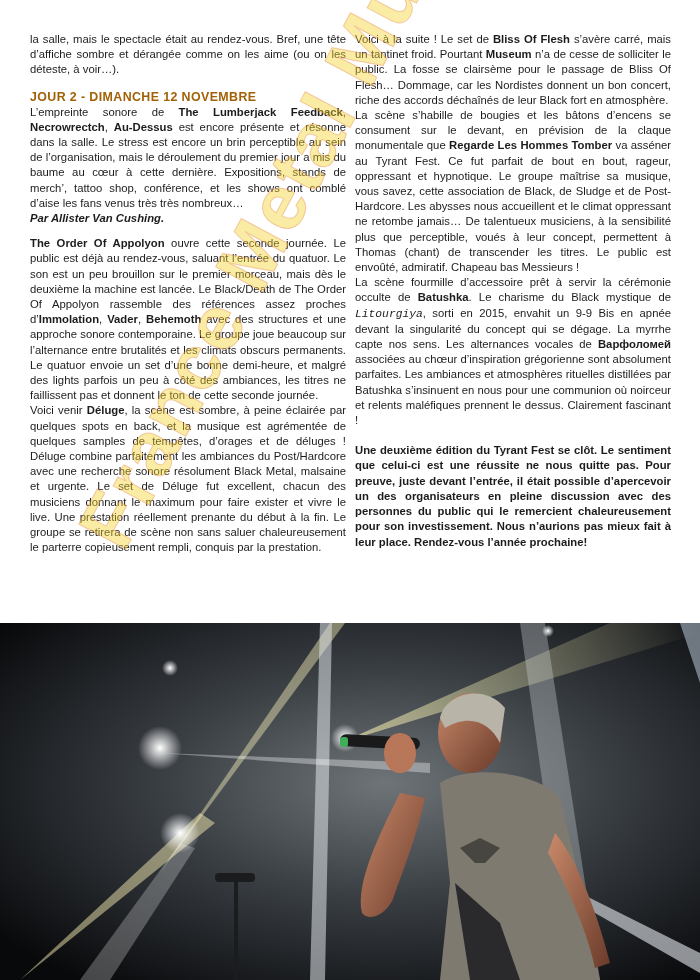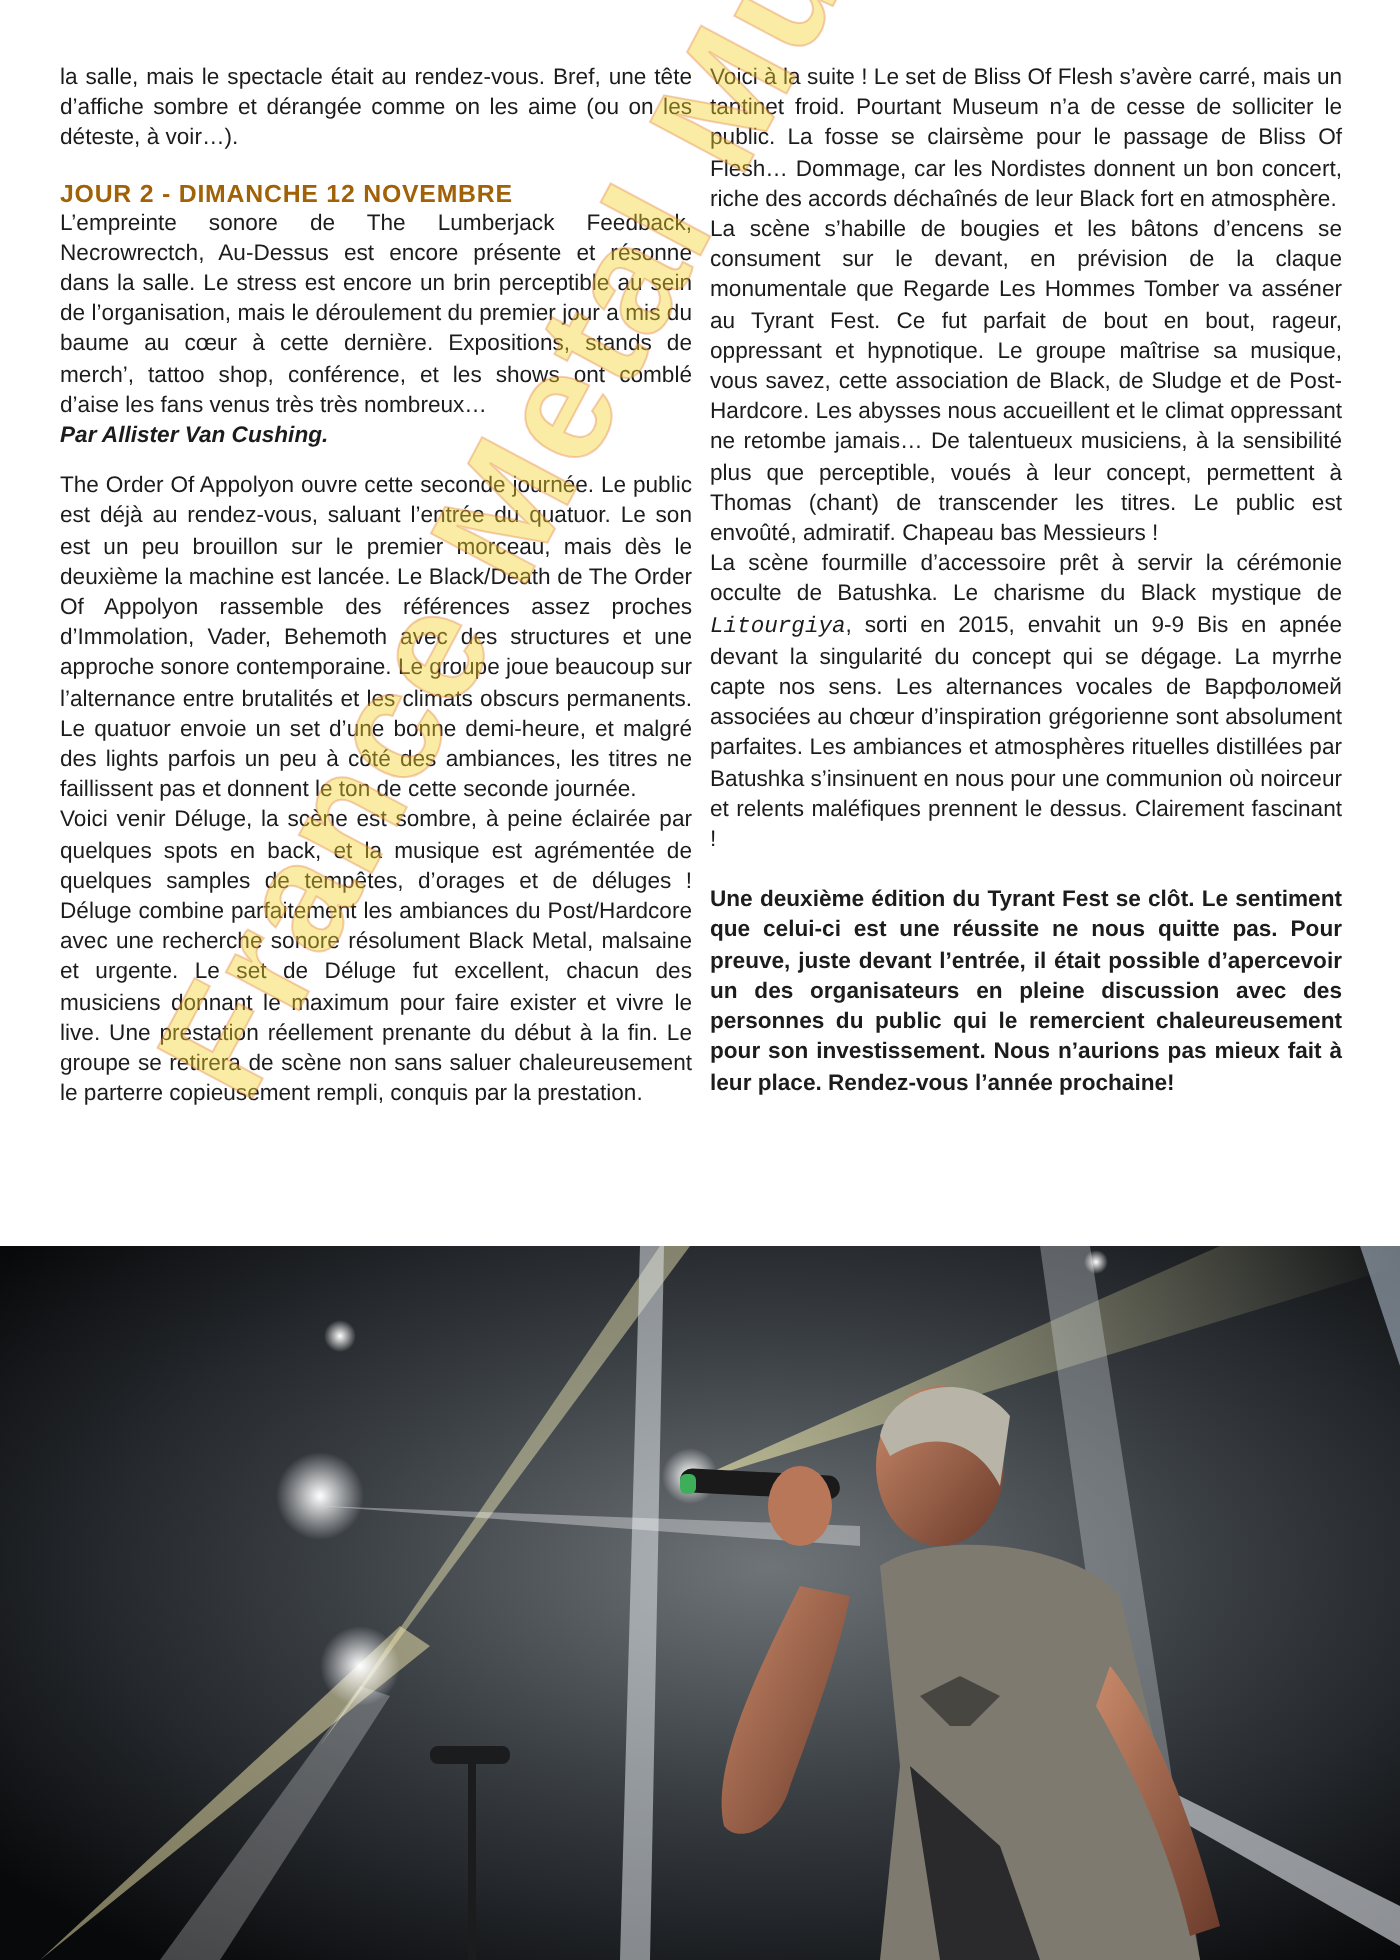--- a/index.html
+++ b/index.html
@@ -6,21 +6,21 @@
   body { width: 700px; height: 980px; position: relative; overflow: hidden; }
   .page { position: absolute; left: 0; top: 0; width: 700px; height: 868px; }
   .col { position: absolute; top: 32px; width: 316px; font-family: "Liberation Sans", sans-serif; font-size: 11.3px; line-height: 15.2px; color: #1c1c1c; text-align: justify; }
   .col.left { left: 30px; }
   .col.right { left: 355px; }
   .col p { margin: 0; }
   .heading { color: #a16207; font-weight: bold; font-size: 12.4px; letter-spacing: 0.4px; margin: 11px 0 0 0; line-height: 16px; text-align: left; }
   .byline { text-align: left; font-weight: bold; font-style: italic; }
   .conclusion { font-weight: bold; margin-top: 15px !important; }
   .credits { text-align: right; font-style: italic; color: #a09080; margin-top: 9px !important; }
-  b { font-weight: normal; }
+  b { font-weight: bold; }
   i { font-style: italic; font-family: Liberation Mono, monospace; }
 
   .photo { position: absolute; left: 0; top: 623px; width: 700px; height: 357px; overflow: hidden; background: #0d0f12; }
   .photo svg { display: block; }
 
   .watermark { position: absolute; left: 0; top: 0; width: 700px; height: 980px; pointer-events: none; overflow: hidden; }
   .watermark span { position: absolute; left: 60px; top: 520px; transform-origin: 0 0; transform: rotate(-62deg); font-family: "Liberation Sans", sans-serif; font-weight: bold; font-size: 78px; color: rgba(244, 208, 40, 0.42); -webkit-text-stroke: 1px rgba(225, 120, 60, 0.35); white-space: nowrap; letter-spacing: 2px; }
 </style>
 </head>
 <body>

